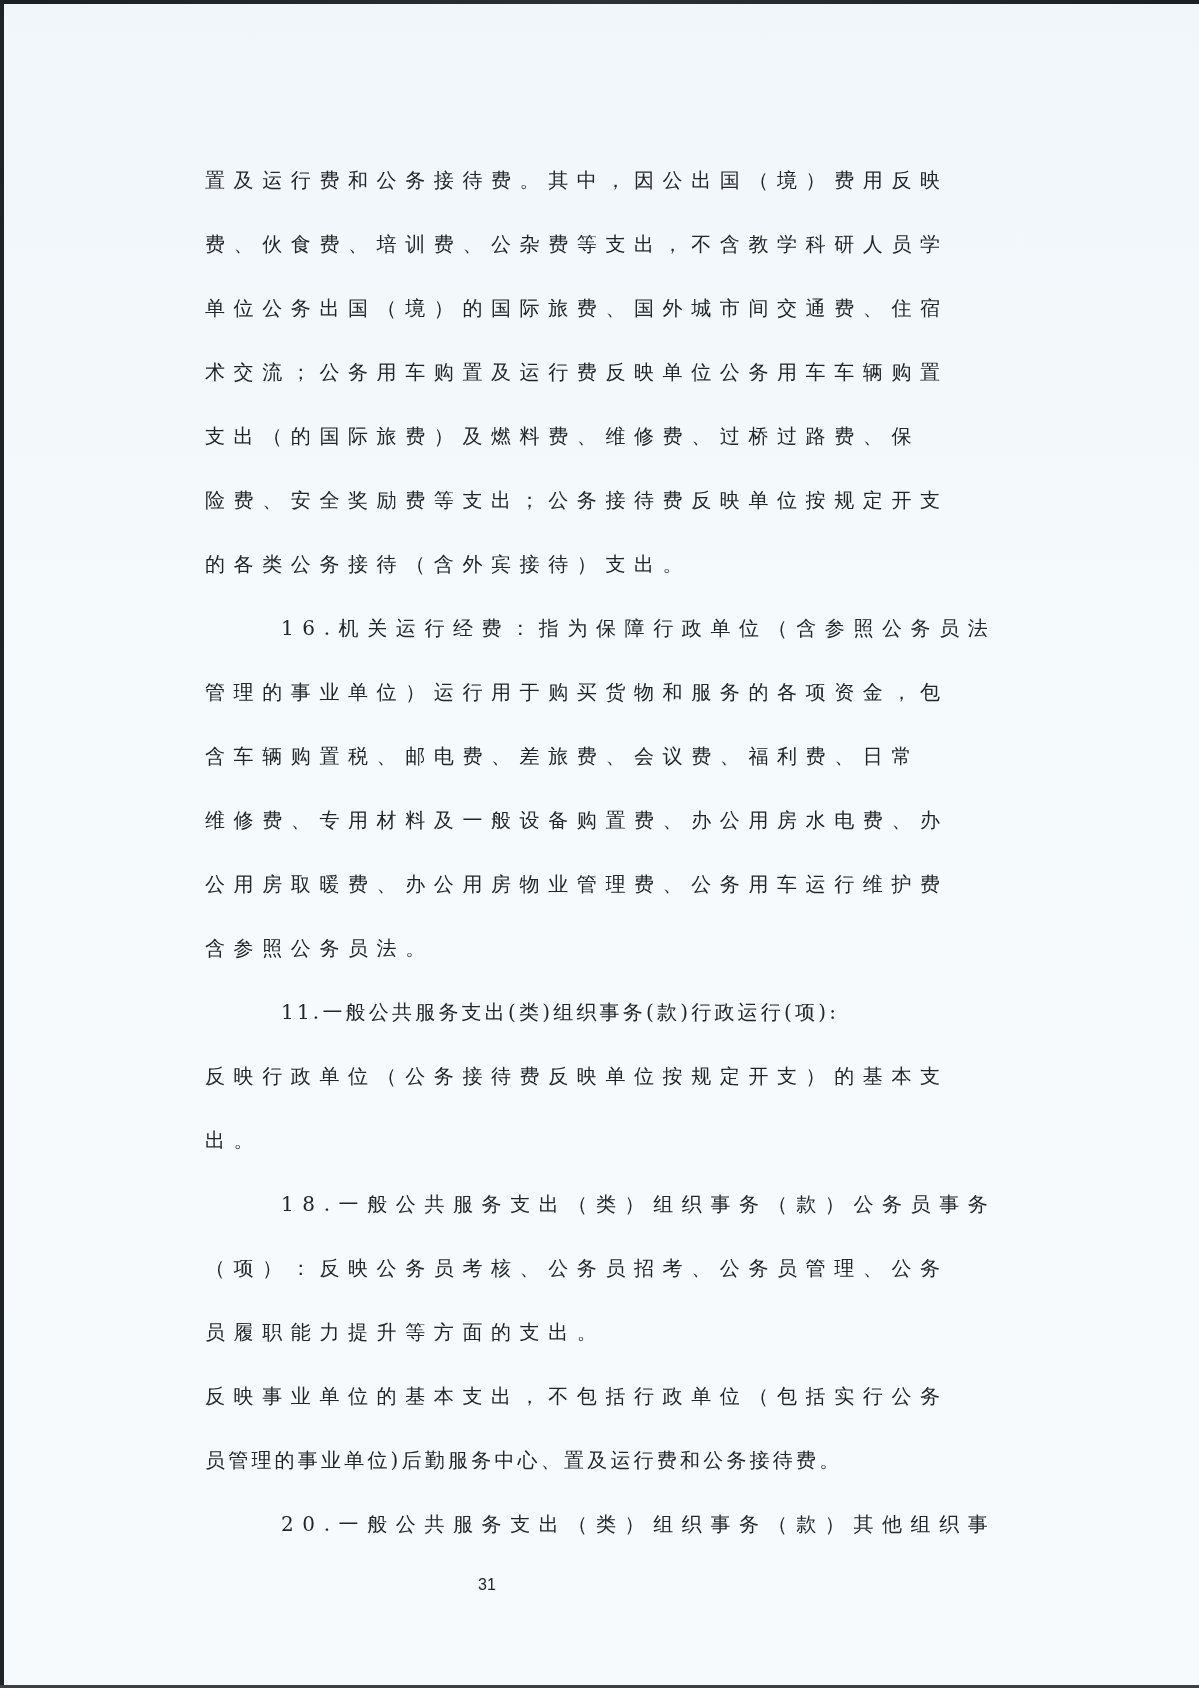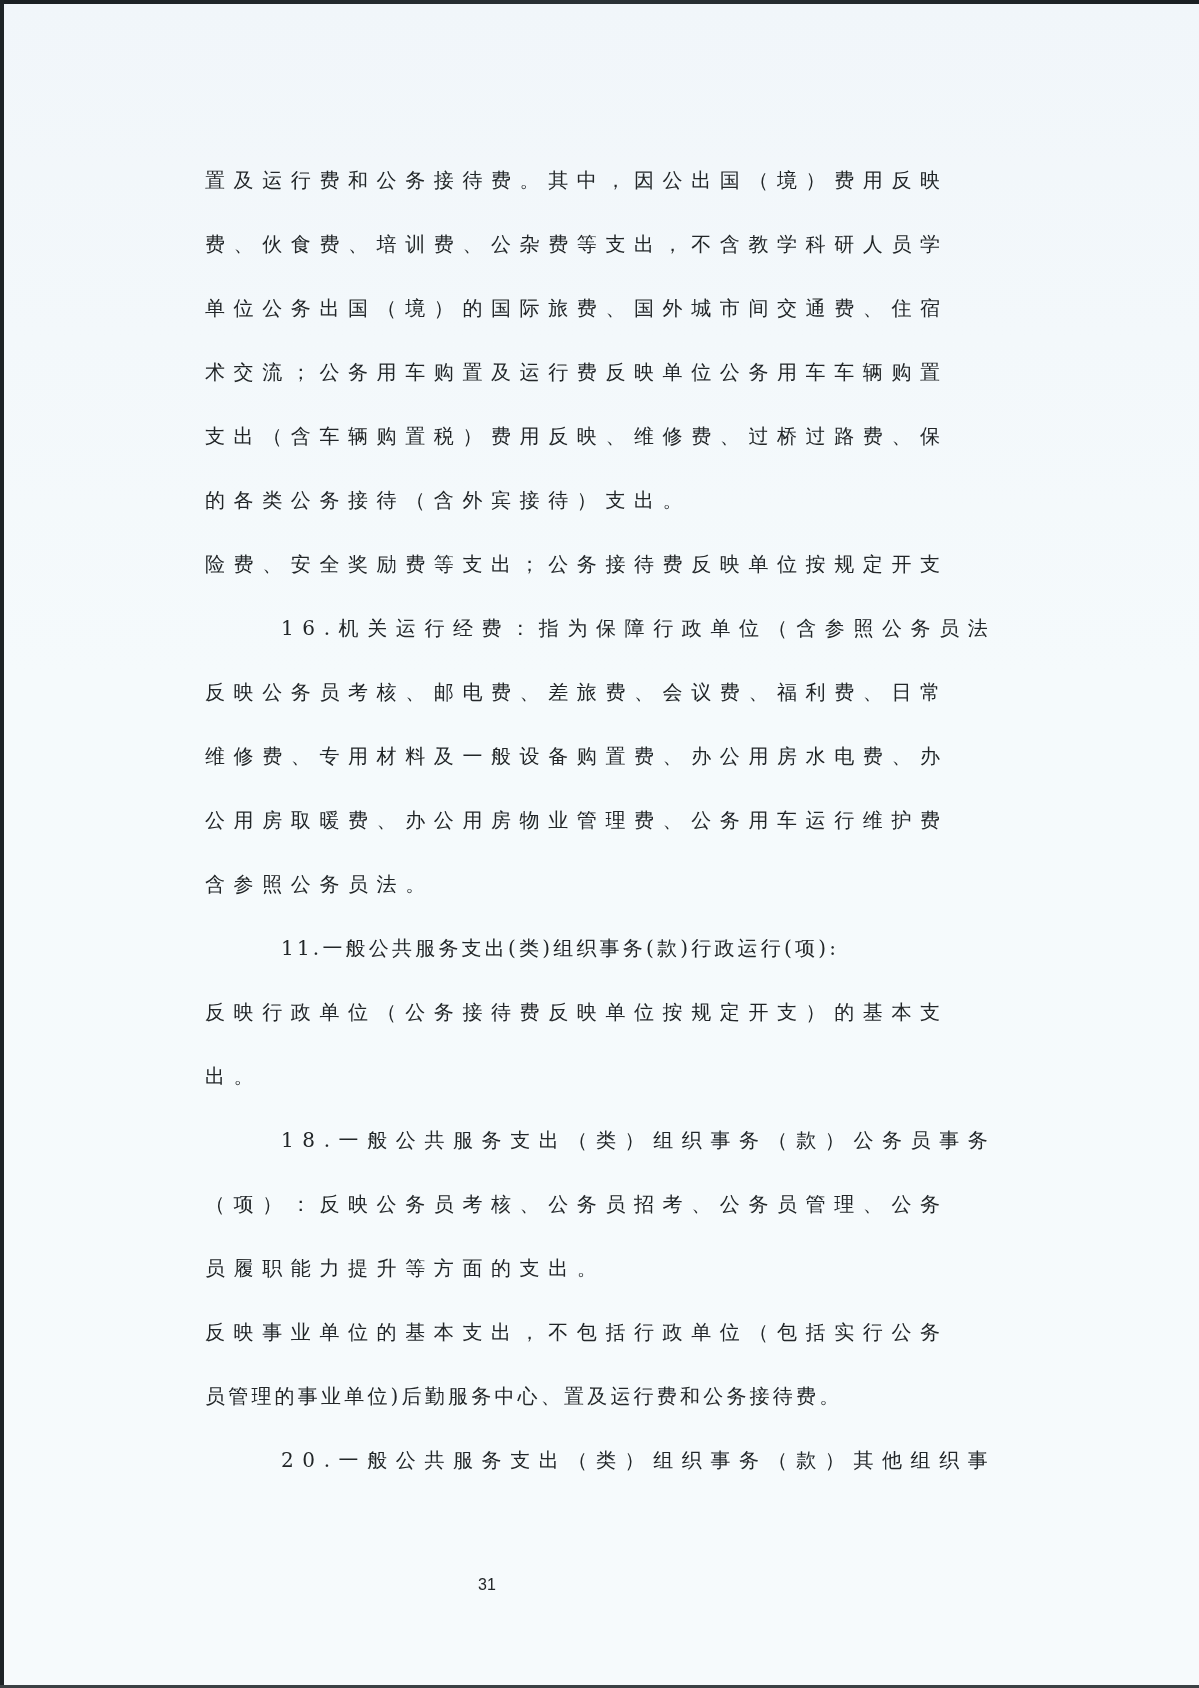--- a/index.html
+++ b/index.html
@@ -76,25 +76,26 @@
 
 <div class="page">
   <div class="top-edge"></div>
   <div class="left-edge"></div>
 
   <div class="body-text">
     <div class="line">置及运行费和公务接待费。其中，因公出国（境）费用反映</div>
     <div class="line">费、伙食费、培训费、公杂费等支出，不含教学科研人员学</div>
     <div class="line">单位公务出国（境）的国际旅费、国外城市间交通费、住宿</div>
     <div class="line">术交流；公务用车购置及运行费反映单位公务用车车辆购置</div>
-    <div class="line">支出（含车辆购置税）费用反映、维修费、过桥过路费、保</div>
+    <div class="line">支出（的国际旅费）及燃料费、维修费、过桥过路费、保</div>
+    <div class="line">险费、安全奖励费等支出；公务接待费反映单位按规定开支</div>
     <div class="line">的各类公务接待（含外宾接待）支出。</div>
-    <div class="line">险费、安全奖励费等支出；公务接待费反映单位按规定开支</div>
     <div class="line indent">16.机关运行经费：指为保障行政单位（含参照公务员法</div>
-    <div class="line">反映公务员考核、邮电费、差旅费、会议费、福利费、日常</div>
+    <div class="line">管理的事业单位）运行用于购买货物和服务的各项资金，包</div>
+    <div class="line">含车辆购置税、邮电费、差旅费、会议费、福利费、日常</div>
     <div class="line">维修费、专用材料及一般设备购置费、办公用房水电费、办</div>
     <div class="line">公用房取暖费、办公用房物业管理费、公务用车运行维护费</div>
     <div class="line">含参照公务员法。</div>
     <div class="line indent tight">11.一般公共服务支出(类)组织事务(款)行政运行(项):</div>
     <div class="line">反映行政单位（公务接待费反映单位按规定开支）的基本支</div>
     <div class="line">出。</div>
     <div class="line indent">18.一般公共服务支出（类）组织事务（款）公务员事务</div>
     <div class="line">（项）：反映公务员考核、公务员招考、公务员管理、公务</div>
     <div class="line">员履职能力提升等方面的支出。</div>
     <div class="line">反映事业单位的基本支出，不包括行政单位（包括实行公务</div>

